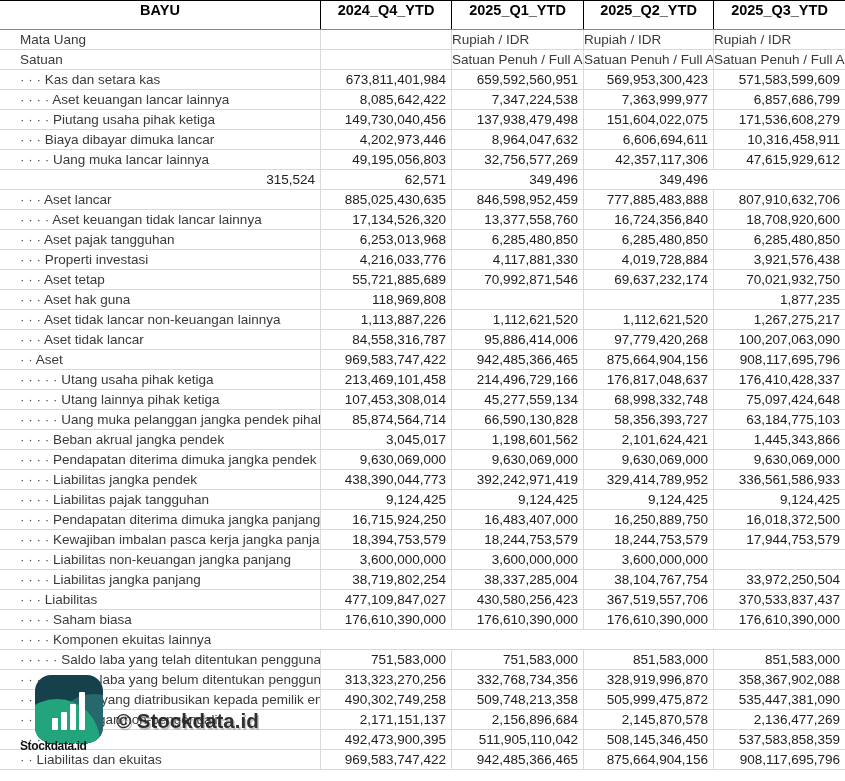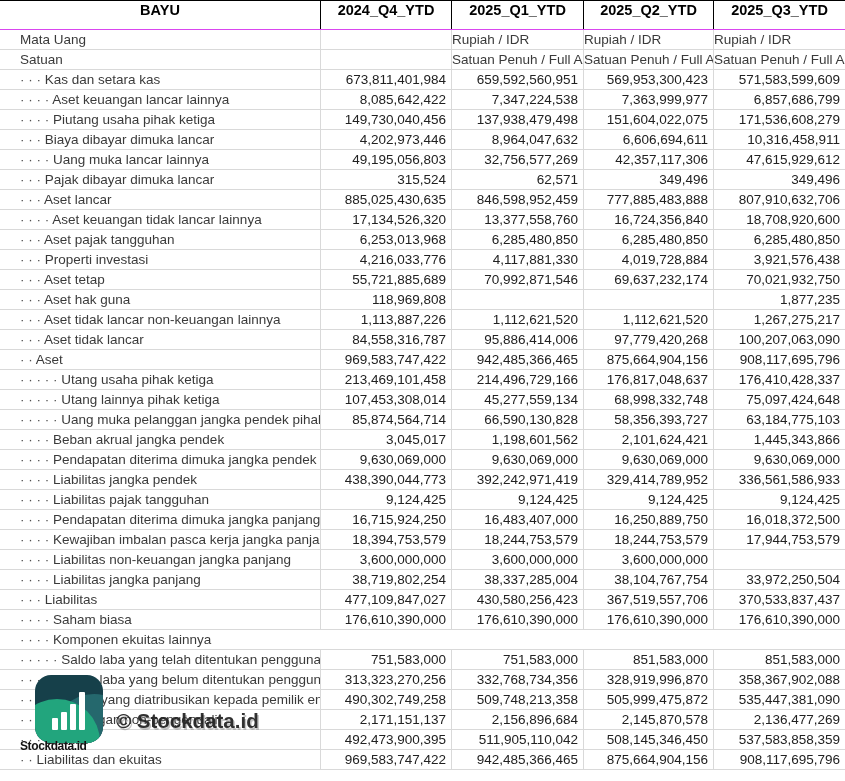--- a/index.html
+++ b/index.html
@@ -91,21 +91,20 @@
         <div class="cell-num">10,316,458,911</div>
       </div>
       <div class="grid-row body-row">
         <div class="cell-label"><span class="dots">· · · · </span><span>Uang muka lancar lainnya</span></div>
         <div class="cell-num">49,195,056,803</div>
         <div class="cell-num">32,756,577,269</div>
         <div class="cell-num">42,357,117,306</div>
         <div class="cell-num">47,615,929,612</div>
       </div>
       <div class="grid-row body-row">
-        <div class="cell-label"><span class="dots">· · · </span><span>Pajak dibayar dimuka lancar</span></div>
         <div class="cell-num">315,524</div>
         <div class="cell-num">62,571</div>
         <div class="cell-num">349,496</div>
         <div class="cell-num">349,496</div>
       </div>
       <div class="grid-row body-row">
         <div class="cell-label"><span class="dots">· · · </span><span>Aset lancar</span></div>
         <div class="cell-num">885,025,430,635</div>
         <div class="cell-num">846,598,952,459</div>
         <div class="cell-num">777,885,483,888</div>

